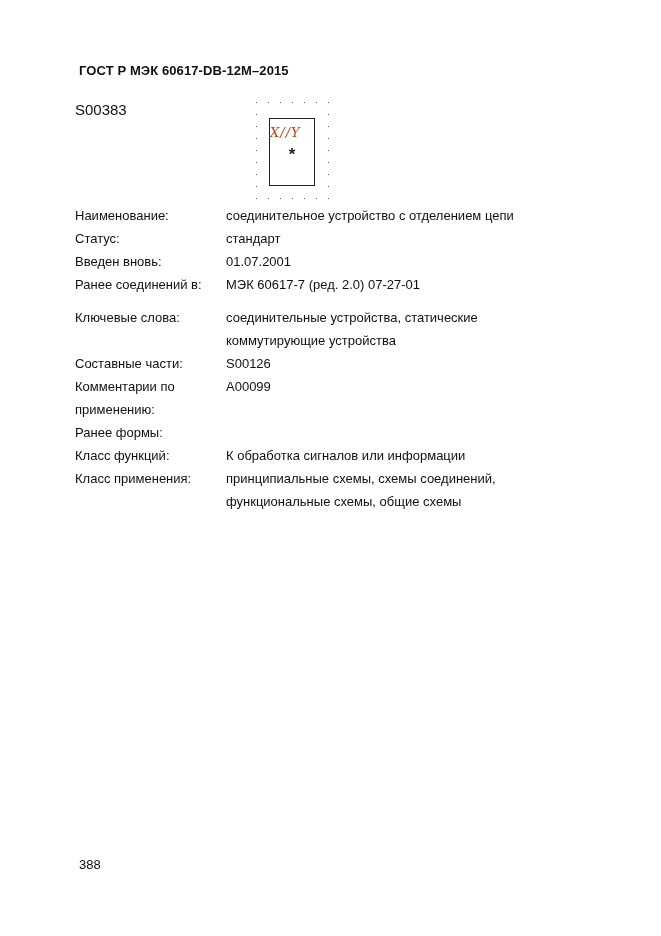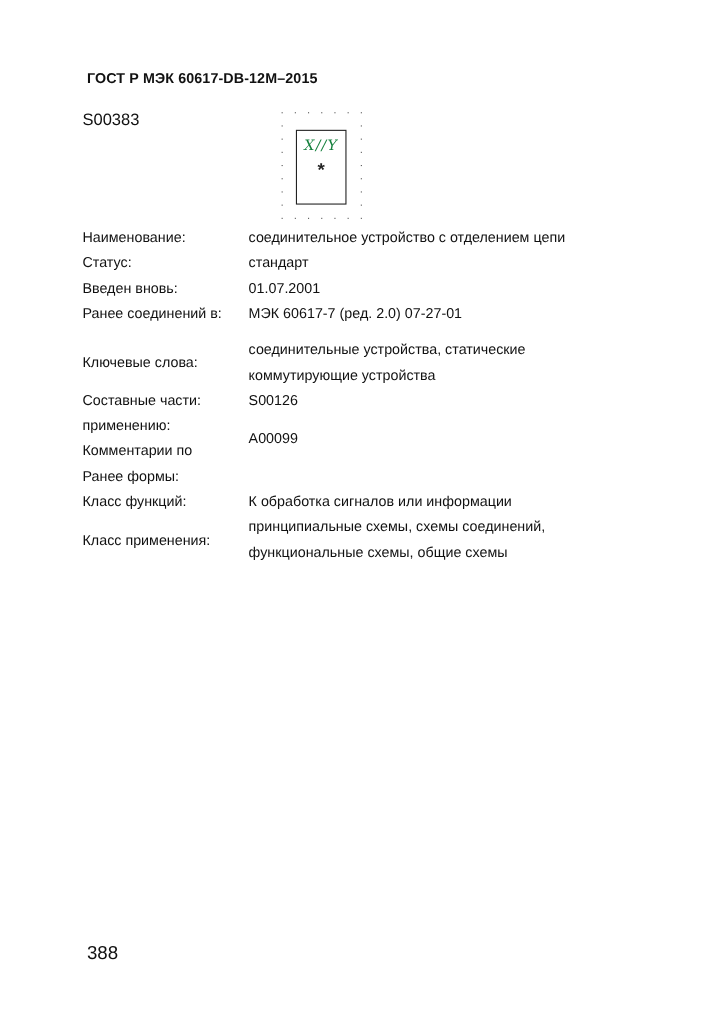--- a/index.html
+++ b/index.html
@@ -3,28 +3,28 @@
 <meta charset="utf-8">
 <style>
   html, body { margin: 0; padding: 0; background: #ffffff; }
   body { width: 661px; height: 936px; position: relative; overflow: hidden;
          font-family: "Liberation Sans", "DejaVu Sans", sans-serif; color: #111; }
   .header { position: absolute; left: 79px; top: 63px; font-size: 13px; font-weight: bold; letter-spacing: 0.1px; text-align: center; }
   .code { position: absolute; left: 75px; top: 101px; font-size: 15px; font-weight: normal; }
   .symbol-wrap { position: absolute; left: 256px; top: 102px; width: 74px; height: 96px; }
   .grid-dot { position: absolute; width: 1px; height: 1px; background: #555; }
   .symbol-box { position: absolute; left: 13px; top: 16px; width: 46px; height: 68px; border: 1px solid #222; box-sizing: border-box; }
-  .sym-label { position: absolute; left: 0; right: 0; top: 6px; text-align: center; font-family: "DejaVu Serif", serif; font-style: italic; font-size: 13px; letter-spacing: 1px; color: #15803d; }
+  .sym-label { position: absolute; left: 0; right: 0; top: 6px; font-family: "DejaVu Serif", serif; font-style: italic; font-size: 13px; letter-spacing: 1px; color: #c2410c; }
   .sym-star { position: absolute; left: 0; right: 0; top: 26px; text-align: center; font-size: 17px; font-weight: bold; color: #222; }
   .table { position: absolute; left: 75px; top: 204px; font-size: 13px; }
-  .row { display: flex; align-items: center; }
+  .row { display: flex; }
   .lbl { width: 151px; line-height: 23px; }
   .val { width: 320px; line-height: 23px; }
   .gap { height: 10px; }
-  .page-num { position: absolute; left: 79px; top: 857px; font-size: 17px; }
+  .page-num { position: absolute; left: 79px; top: 857px; font-size: 13px; }
 </style>
 </head>
 <body>
 
 <div class="header">ГОСТ Р МЭК 60617-DB-12M–2015</div>
 <div class="code">S00383</div>
 
 <div class="symbol-wrap">
   <div id="dots">
       <div class="grid-dot" style="left: 0px; top: 0px;"></div>
@@ -86,22 +86,22 @@
       <div>соединительные устройства, статические</div>
       <div>коммутирующие устройства</div>
     </div>
   </div>
   <div class="row">
     <div class="lbl">Составные части:</div>
     <div class="val">S00126</div>
   </div>
   <div class="row">
     <div class="lbl">
+      <div>Комментарии по</div>
       <div>применению:</div>
-      <div>Комментарии по</div>
     </div>
     <div class="val">A00099</div>
   </div>
   <div class="row">
     <div class="lbl">Ранее формы:</div>
   </div>
   <div class="row">
     <div class="lbl">Класс функций:</div>
     <div class="val">К обработка сигналов или информации</div>
   </div>

